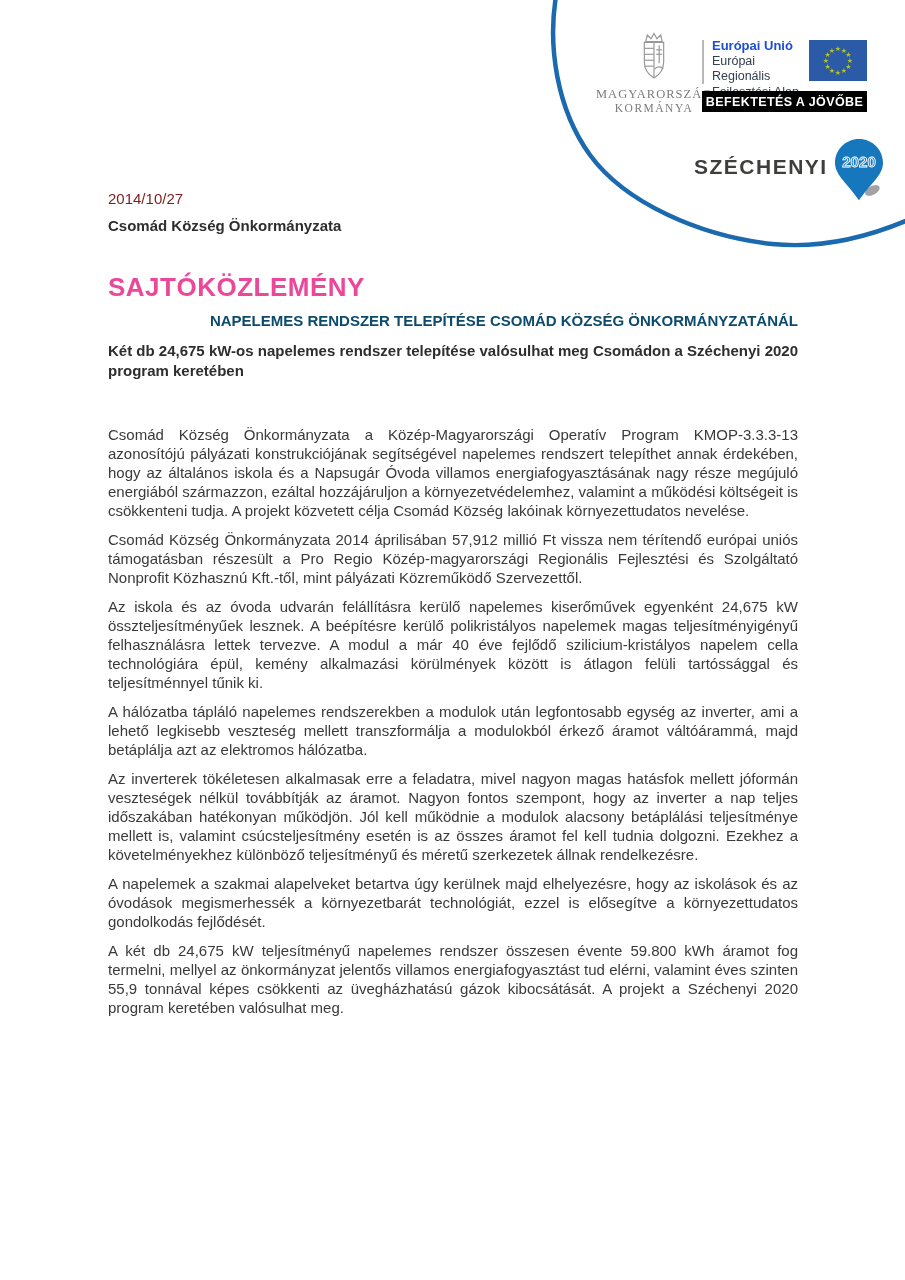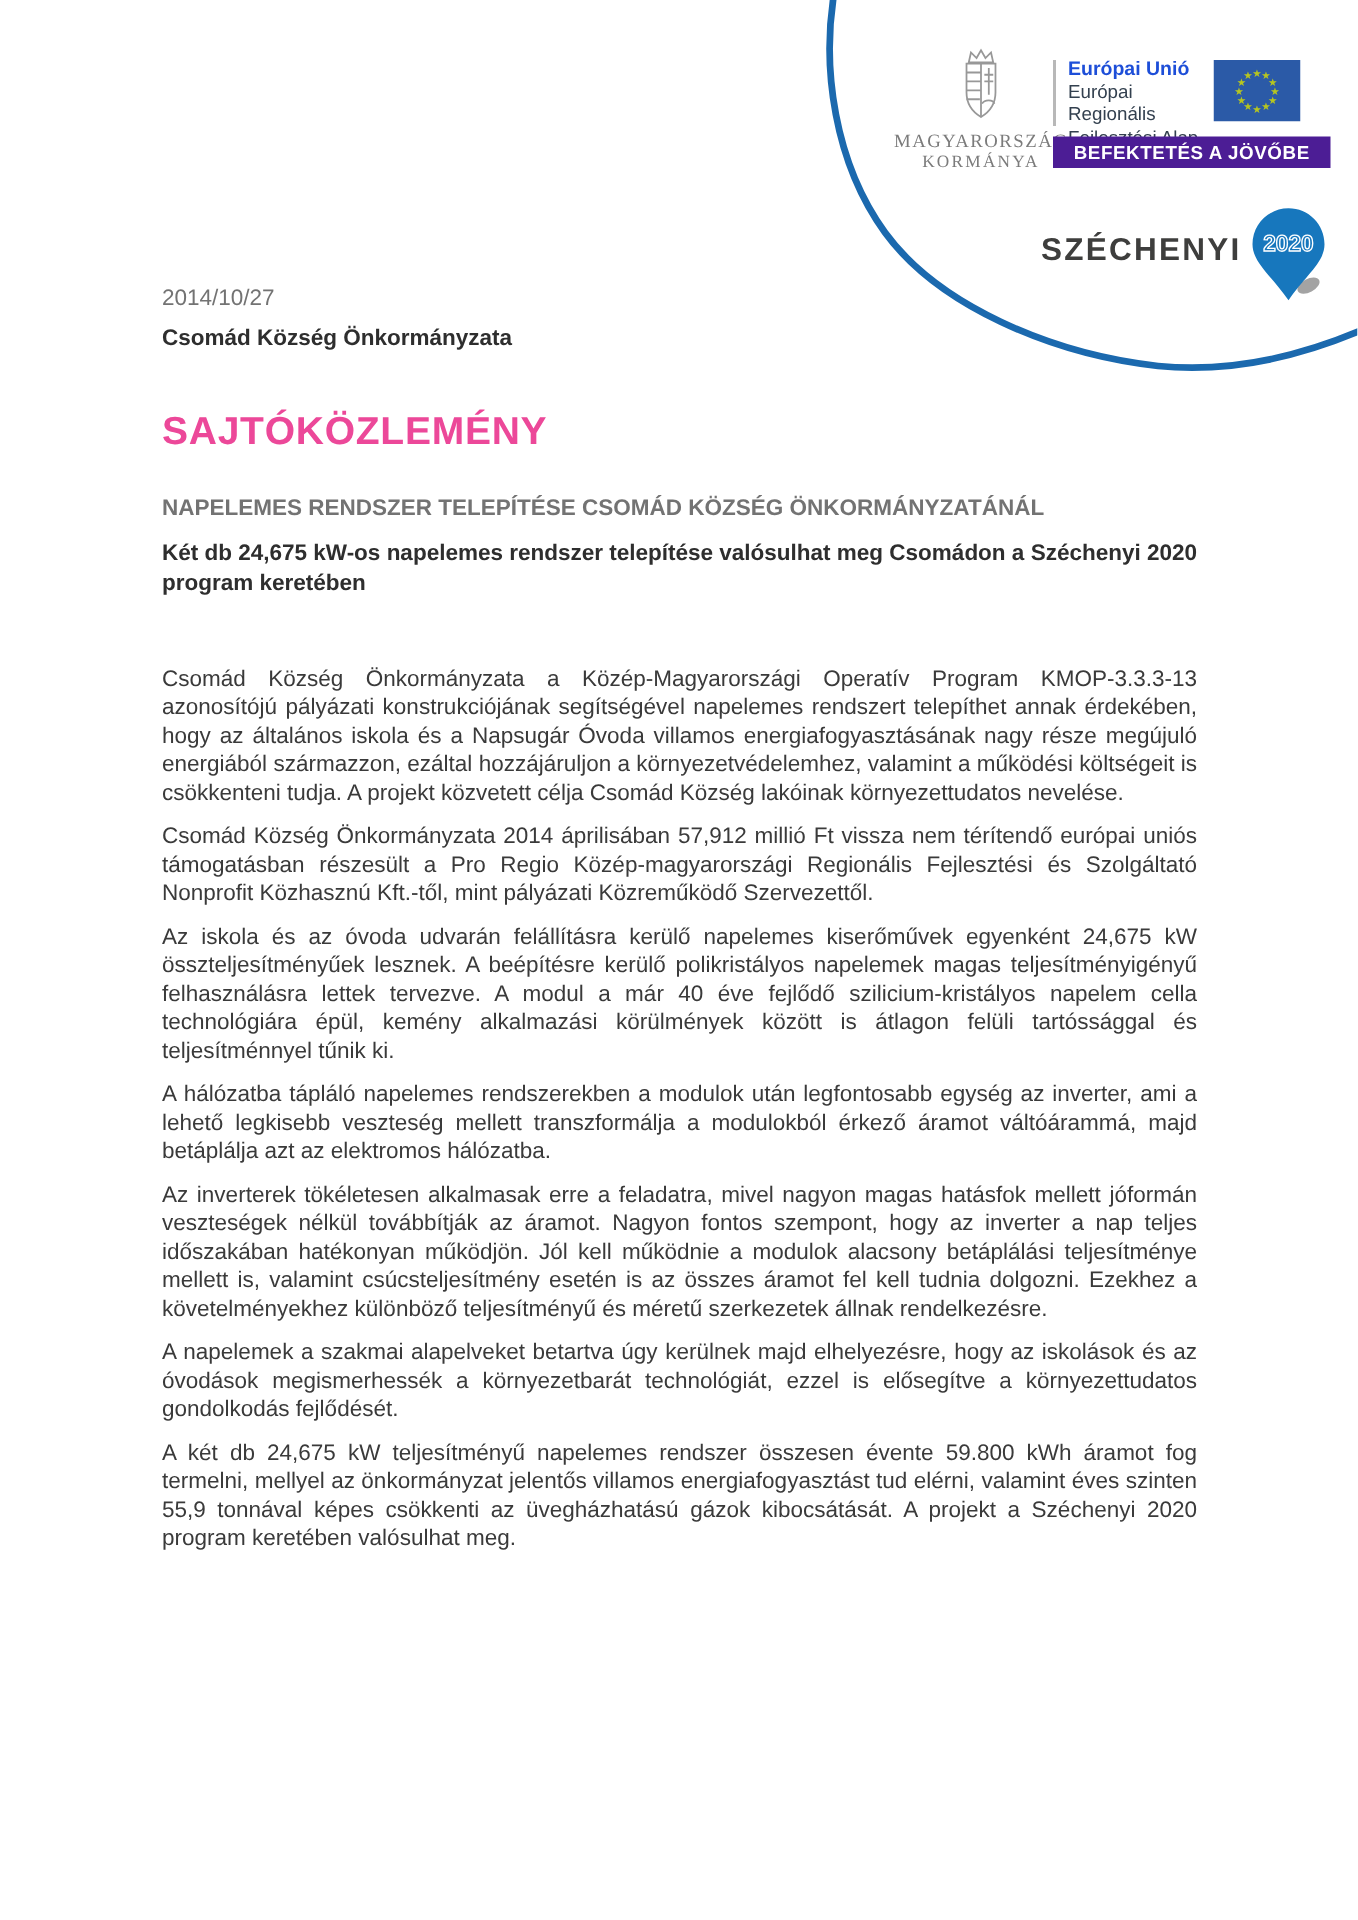--- a/index.html
+++ b/index.html
@@ -29,49 +29,49 @@
     position: absolute; left: 702px; top: 40px; width: 2px; height: 44px;
     background: #b8b8b8;
   }
   .eu-text {
     position: absolute; left: 712px; top: 38px; width: 100px;
     color: #33404f; font-size: 12.5px; line-height: 15.5px;
   }
   .eu-text .eu-line1 { font-weight: bold; color: #1d4ed8; font-size: 13px; }
   .eu-flag { position: absolute; left: 809px; top: 40px; }
   .banner {
-    position: absolute; left: 702px; top: 91px; width: 185px; height: 21px;
-    background: #4c1d95; color: #ffffff; font-weight: bold; font-size: 12.5px;
+    position: absolute; left: 702px; top: 91px; width: 165px; height: 21px;
+    background: #000000; color: #ffffff; font-weight: bold; font-size: 12.5px;
     display: flex; align-items: center; justify-content: center;
     letter-spacing: 0.4px;
   }
 
   .szechenyi {
     position: absolute; left: 694px; top: 138px;
     display: flex; align-items: flex-start;
   }
   .szechenyi-name {
     font-weight: bold; font-size: 21px; letter-spacing: 1.5px;
     color: #3e3e3d; margin-top: 17px;
   }
   .pin-svg { margin-left: 3px; }
 
   
   .content {
     position: absolute; left: 108px; top: 190px; width: 690px;
     color: #3a3a3a;
   }
-  .doc-date { font-size: 15px; color: #737373; margin-bottom: 10px; }
+  .doc-date { font-size: 15px; color: #7f1d1d; margin-bottom: 10px; }
   .doc-org  { font-size: 15px; font-weight: bold; color: #2e2e2e; }
   .doc-title {
     margin-top: 38px;
     font-size: 26px; font-weight: bold; color: #ec4899; letter-spacing: 0.5px;
   }
   .doc-subtitle {
-    margin-top: 27px; font-size: 15px; font-weight: bold; color: #737373;
+    margin-top: 9px; font-size: 15px; font-weight: bold; color: #0c4a6e; text-align: right;
   }
   .doc-lead {
     margin-top: 12px; font-size: 15px; font-weight: bold; color: #2e2e2e;
     line-height: 20px; text-align: justify;
   }
   .doc-body { margin-top: 44px; }
   .doc-body p {
     font-size: 15px; line-height: 19px; text-align: justify;
     margin-bottom: 10px; color: #3a3a3a;
   }

